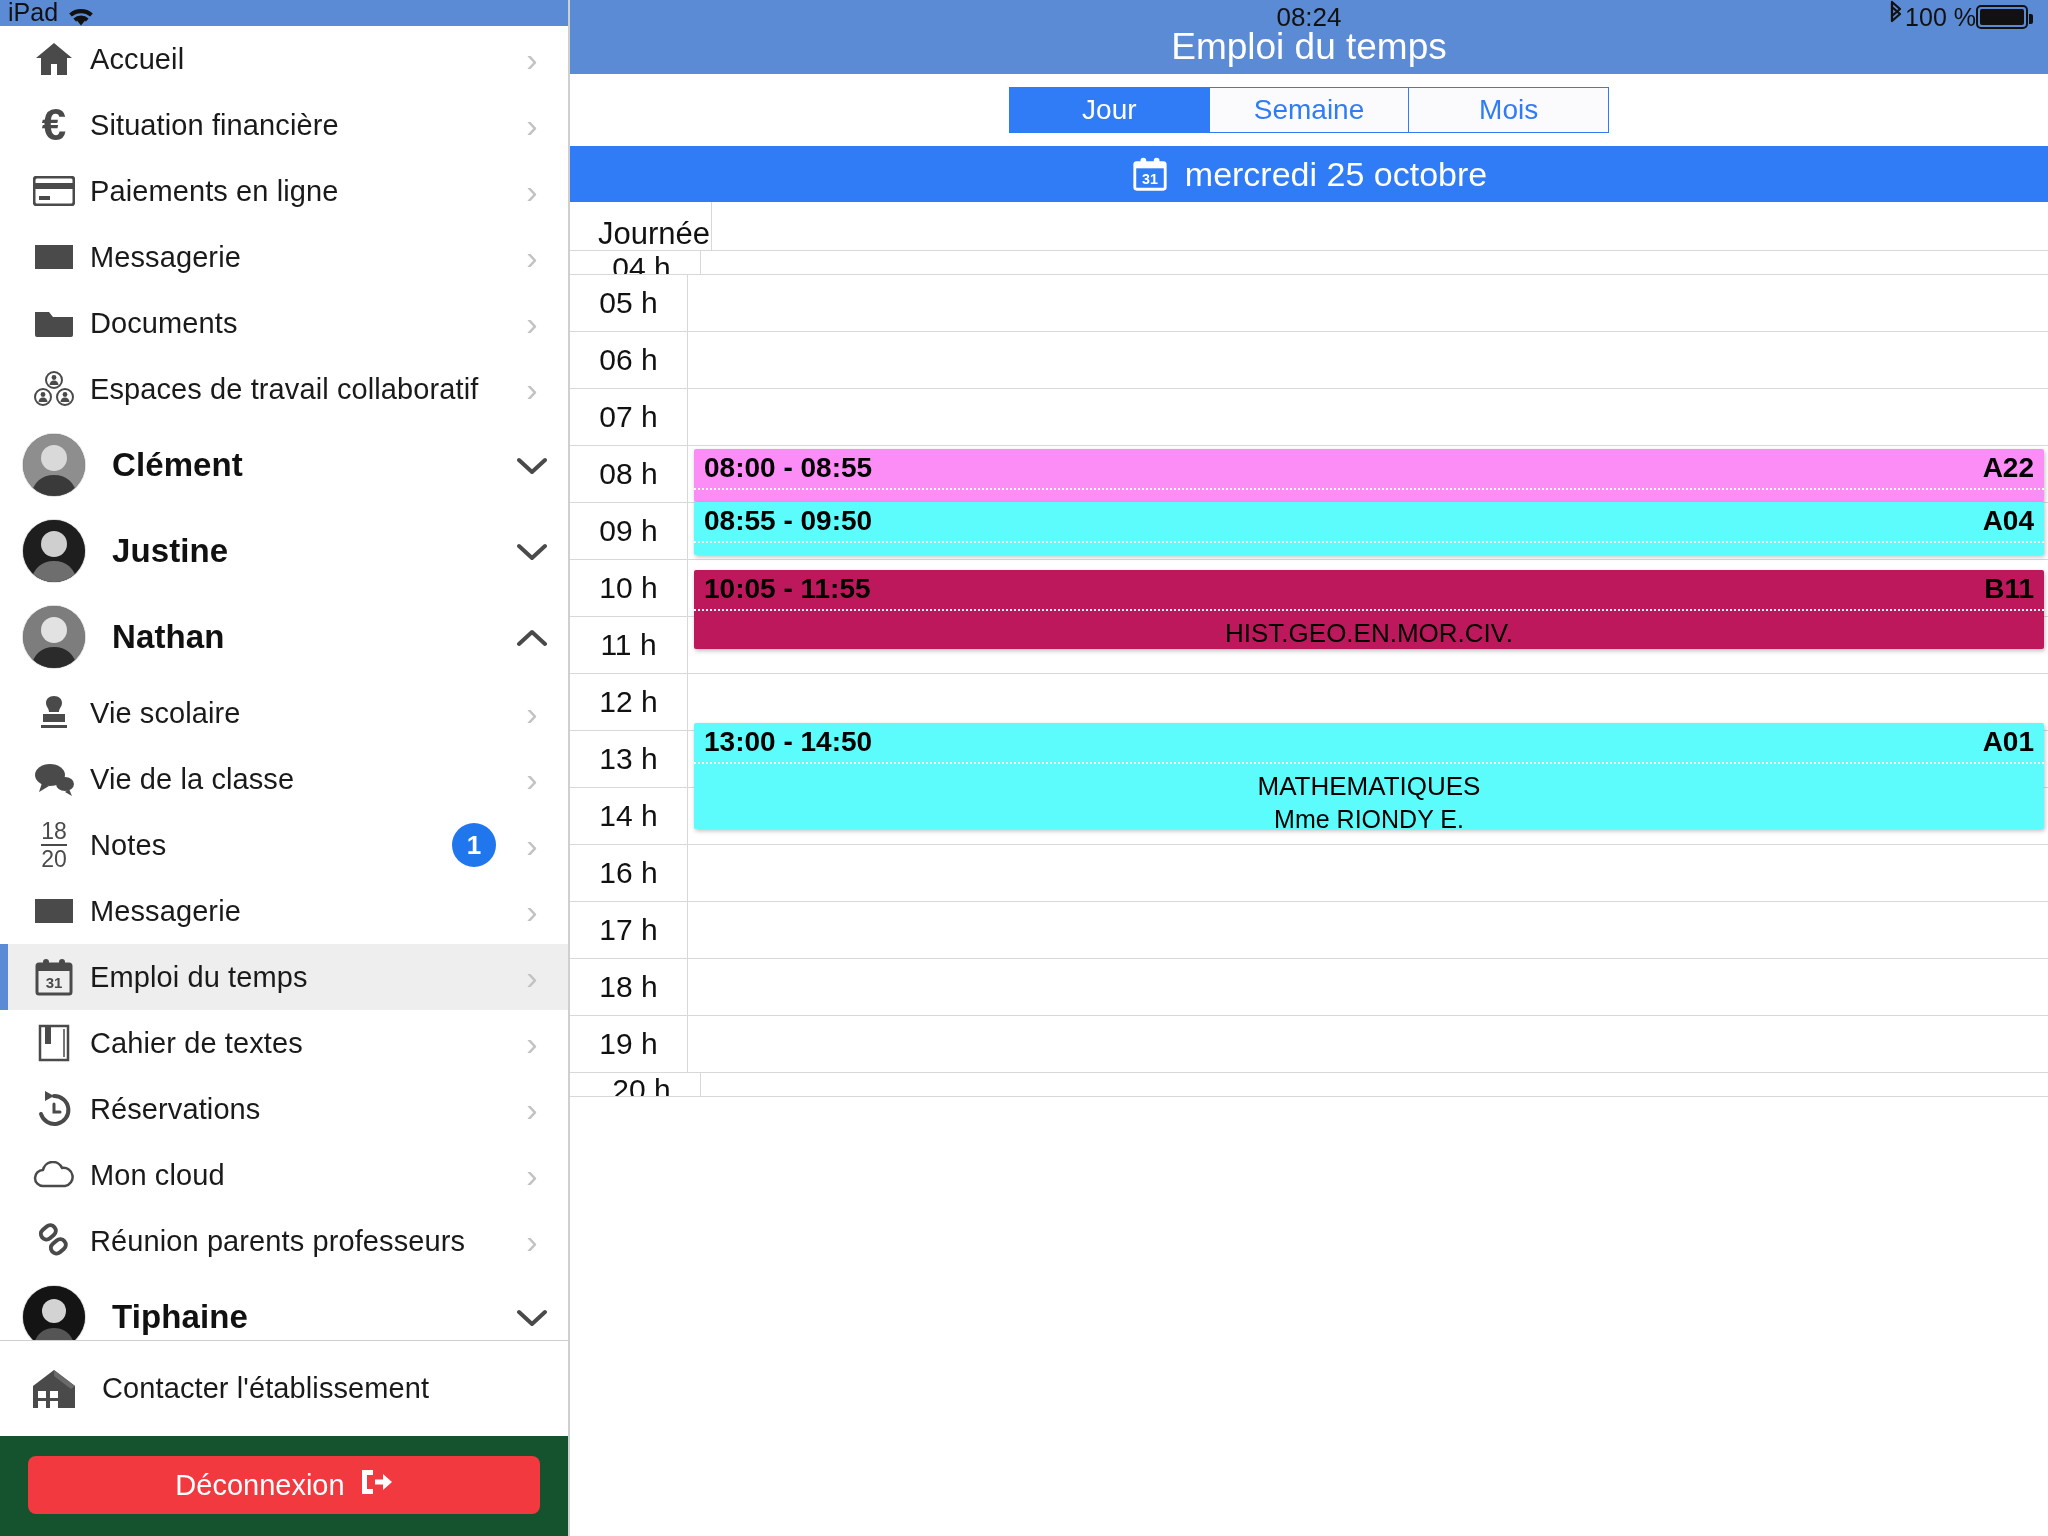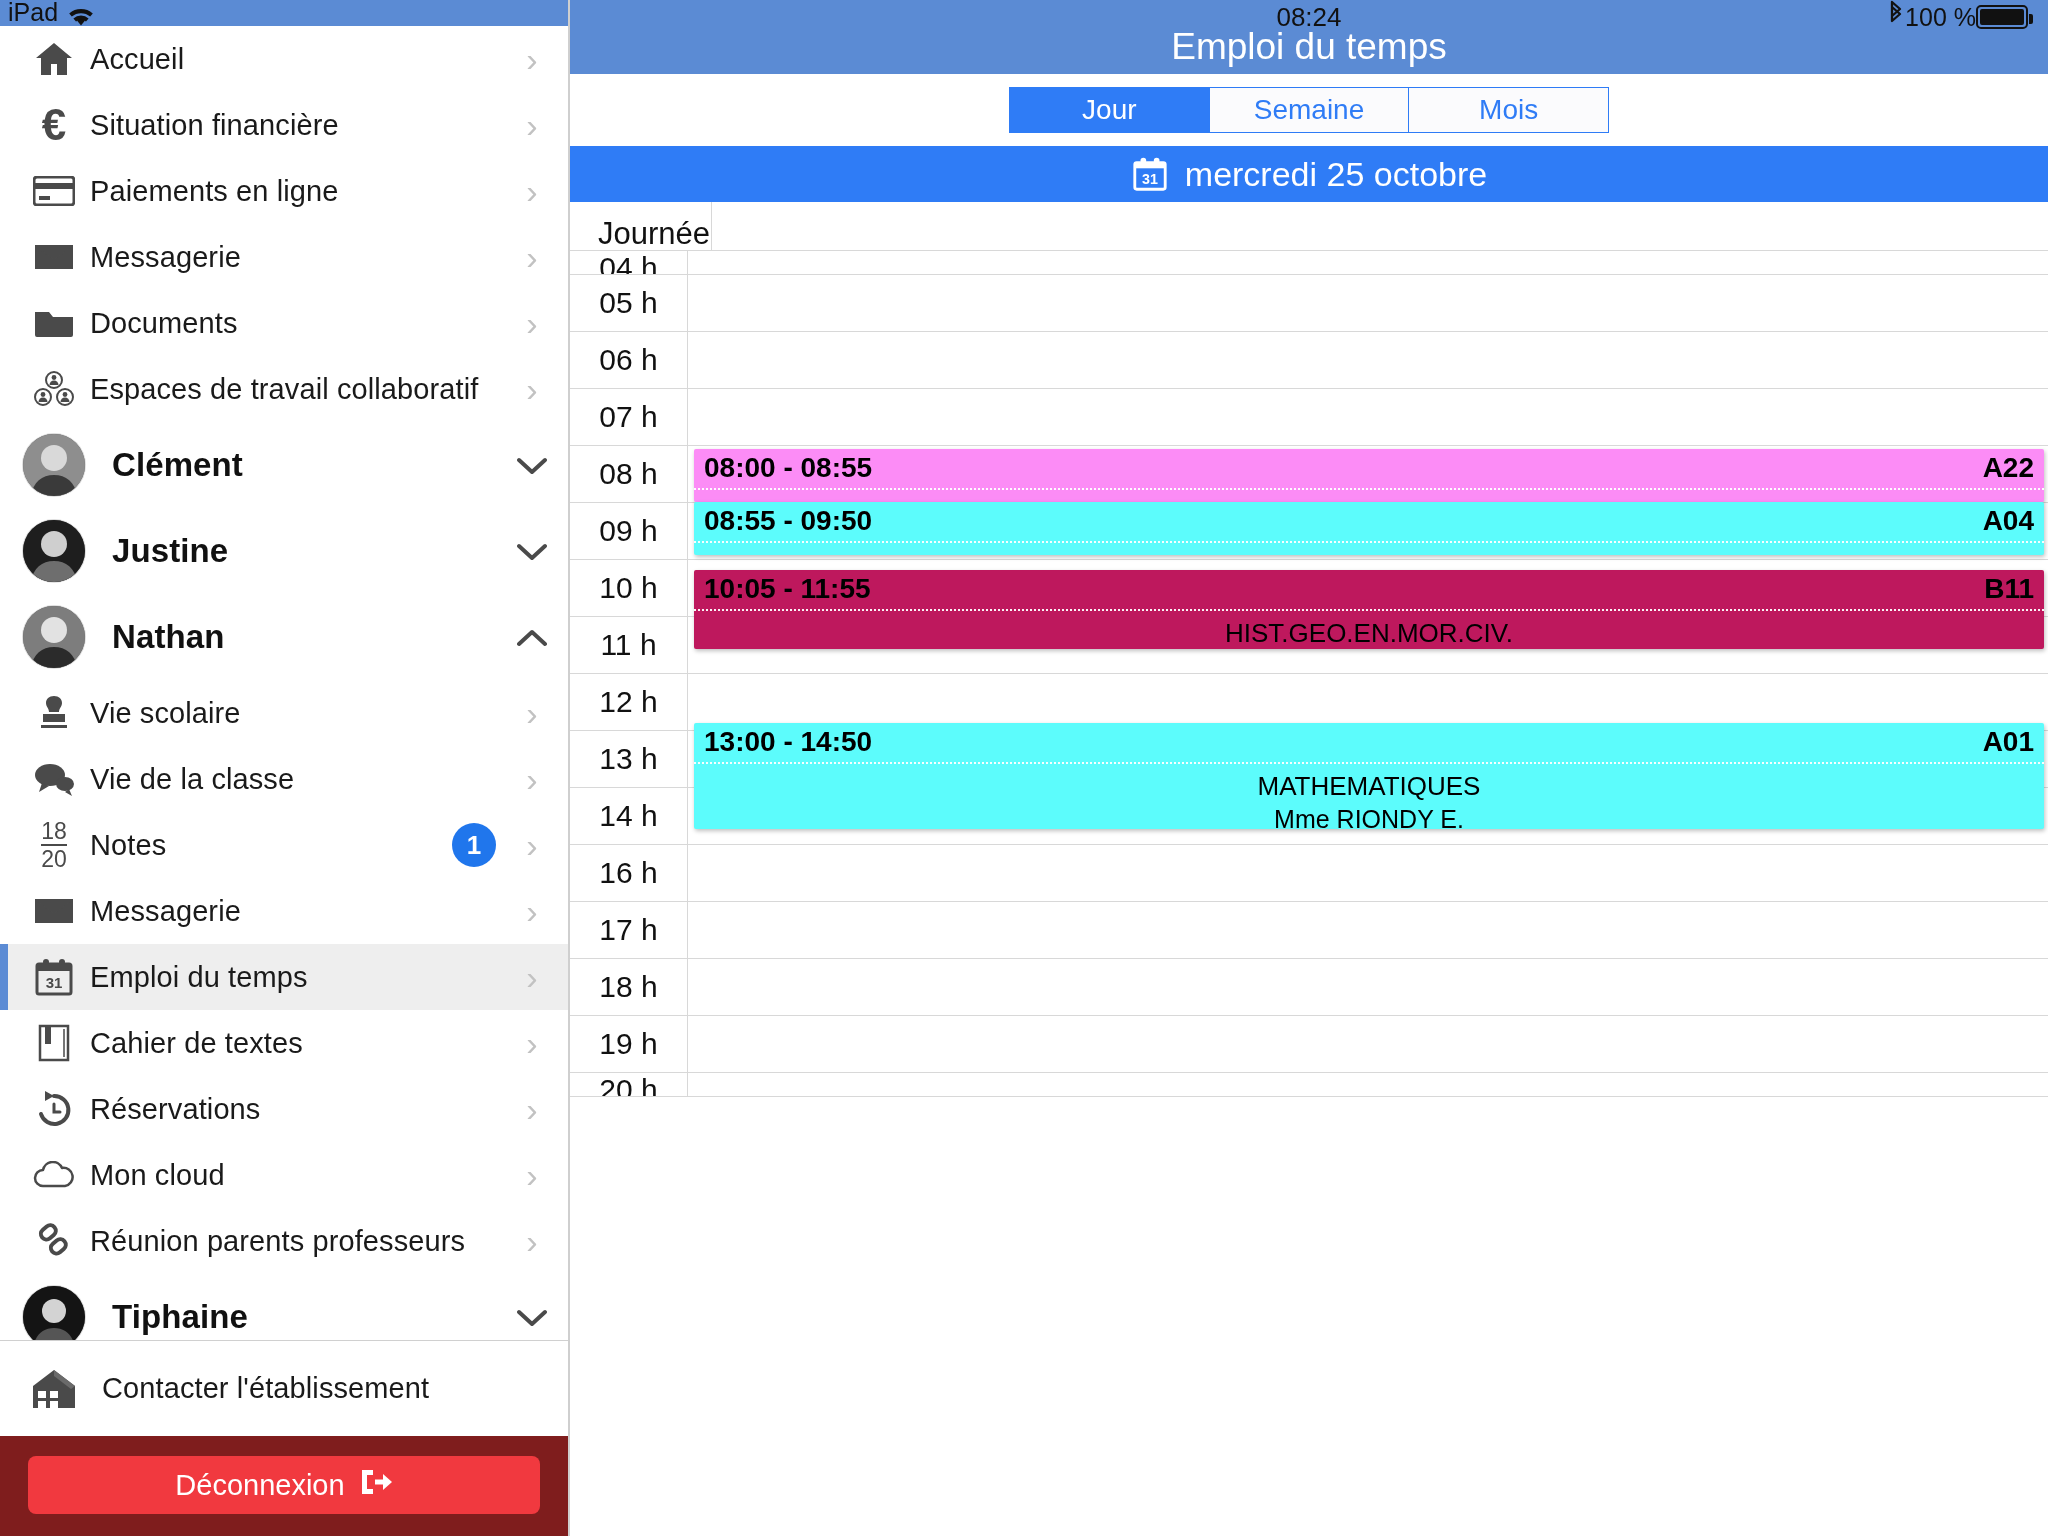--- a/index.html
+++ b/index.html
@@ -82,21 +82,21 @@
   .user-row .label {
     font-size: 33px; font-weight: 600; color: #111; padding-left: 22px;
   }
   .user-row .chev { font-size: 30px; color: #4a4a4a; font-weight: 700; }
 
   .sidebar-sep { height: 2px; background: #d0d0d0; width: 100%; }
 
   .contact-row { height: 96px; }
   .contact-row .label { font-size: 29px; padding-left: 12px; }
 
-  .logout-wrap { padding: 20px 28px 22px 28px; background: #7f1d1d; }
+  .logout-wrap { padding: 20px 28px 22px 28px; background: #14532d; }
   .logout-btn {
     background: #f1393f; color: #fff;
     height: 58px; border-radius: 8px;
     display: flex; align-items: center; justify-content: center;
     gap: 14px; font-size: 29px;
     border: none; width: 100%; cursor: pointer;
     font-family: "Liberation Sans", sans-serif;
   }
 
   
@@ -166,21 +166,21 @@
   .grid-body { position: relative; }
   .hour-row {
     display: flex; height: 57px; border-bottom: 1px solid #d8d8d8;
   }
   .hour-row .hcell {
     width: 118px; flex: 0 0 118px; border-right: 1px solid #d8d8d8;
     display: flex; align-items: center; justify-content: center;
     font-size: 30px; color: #111;
   }
   .hour-row .bcell { flex: 1 1 auto; }
-  .hour-row.partial { height: 24px; overflow: hidden; }
+  .hour-row.partial { height: 24px; overflow: hidden; padding-left: 13px; }
   .hour-row.partial .hcell { align-items: flex-start; }
 
   .events-layer { position: absolute; left: 118px; right: 0; top: 0; bottom: 0; pointer-events: none; }
   .event {
     position: absolute; left: 6px; right: 4px;
     border-radius: 2px;
     box-shadow: 1px 2px 4px rgba(0,0,0,.25);
     pointer-events: auto; cursor: pointer;
     overflow: hidden;
   }

